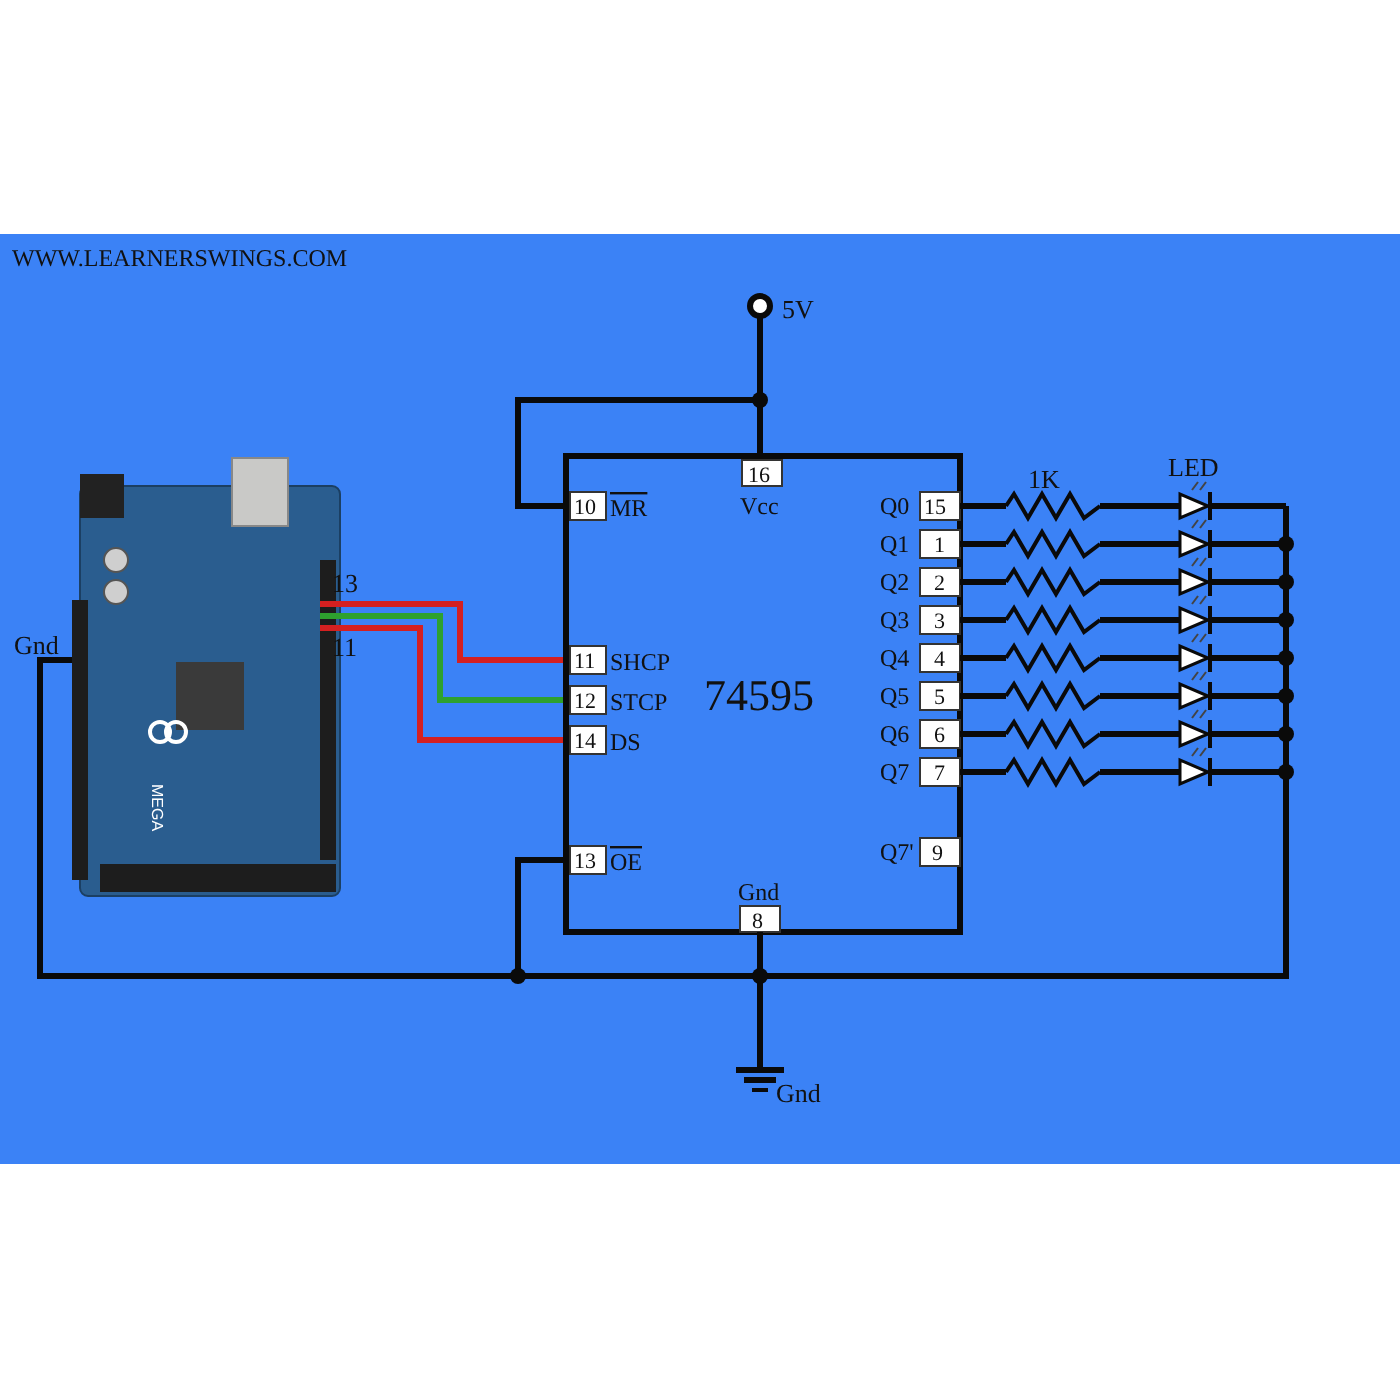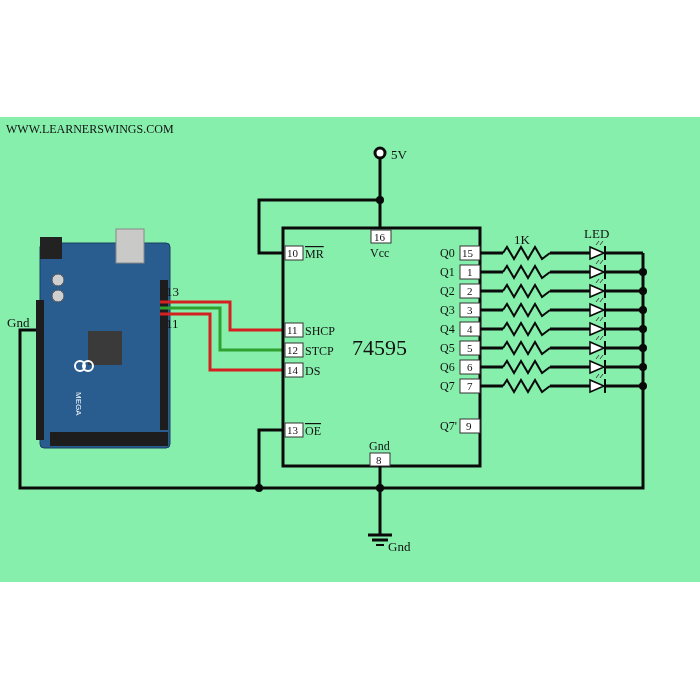--- a/index.html
+++ b/index.html
@@ -1,17 +1,17 @@
 <!DOCTYPE html>
 <html><head>
 <meta charset="utf-8">
 <style>
   html, body { margin:0; padding:0; background:#ffffff; }
   body { width:700px; height:700px; position:relative; overflow:hidden; font-family:"Liberation Serif", serif; }
-  #canvas { position:absolute; left:0; top:117px; width:700px; height:465px; background:#86efac; }
+  #canvas { position:absolute; left:0; top:117px; width:700px; height:465px; background:#3b82f6; }
   svg { position:absolute; left:0; top:0; }
   .t { font-family:"Liberation Serif", serif; fill:#111; }
 </style>
 </head>
 <body>
 
 <div id="canvas">
   <svg id="sch" width="700" height="465" viewBox="0 117 700 465">
 
     <text class="t" x="6" y="133" font-size="12">WWW.LEARNERSWINGS.COM</text>

